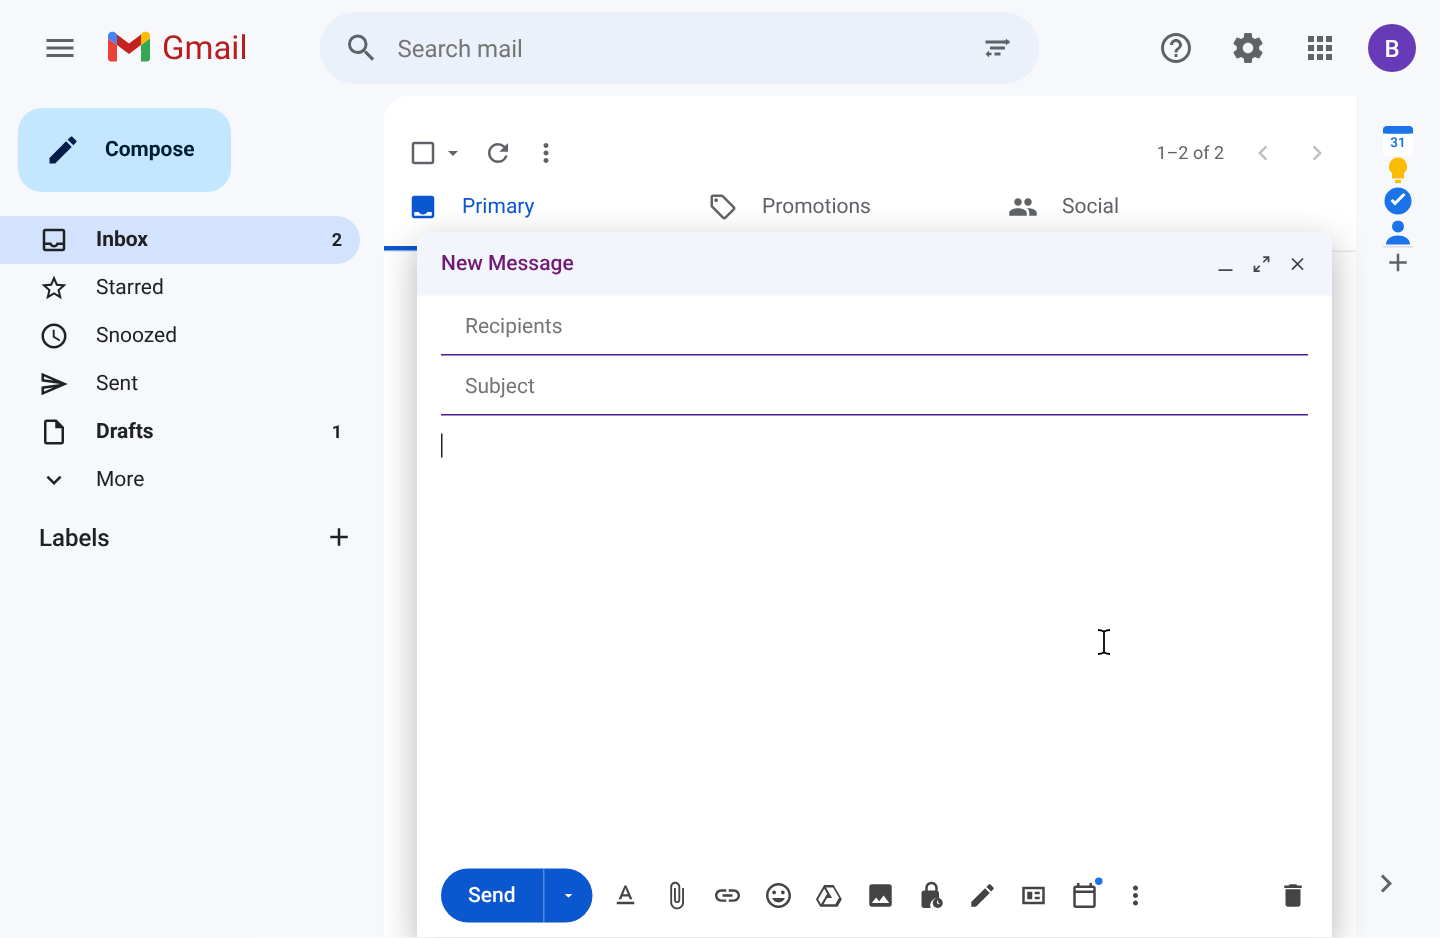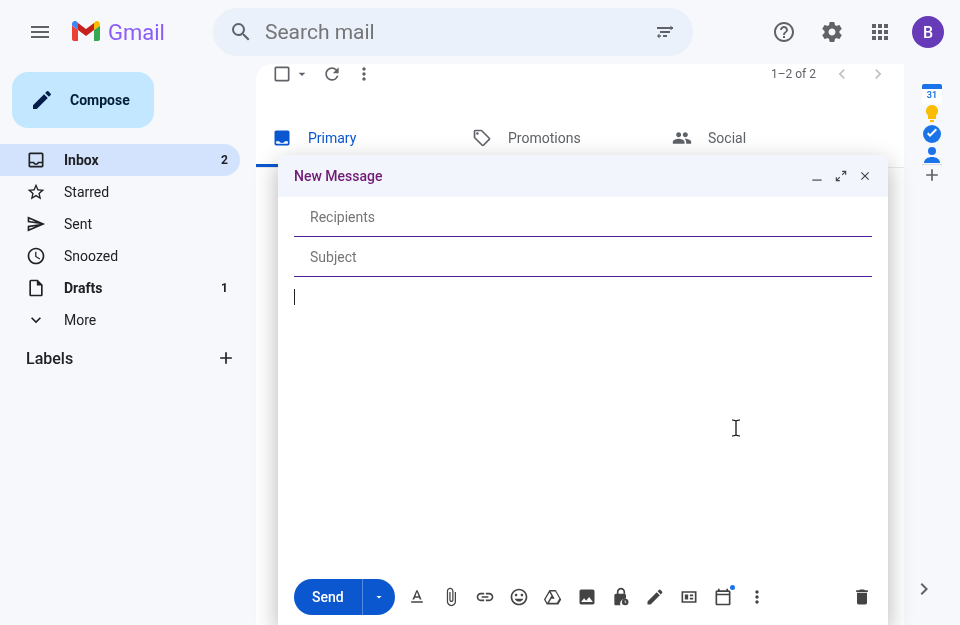--- a/index.html
+++ b/index.html
@@ -1,37 +1,37 @@
 <!DOCTYPE html>
 <html><head>
 <meta charset="utf-8">
 <style>
 * { margin: 0; padding: 0; box-sizing: border-box; font-family: 'Google Sans', Roboto, Arial, sans-serif; }
 body { background: #f6f8fc; width: 960px; height: 625px; overflow: hidden; position: relative; }
 .header { display: flex; align-items: center; height: 64px; padding: 0 16px; gap: 8px; }
 .hamburger { width: 48px; height: 48px; display: flex; align-items: center; justify-content: center; border-radius: 50%; cursor: pointer; }
 .logo { display: flex; align-items: center; gap: 8px; margin-right: 40px; }
-.logo-text { font-size: 22px; color: #8b5cf6; font-weight: 400; }
+.logo-text { font-size: 22px; color: #b91c1c; font-weight: 400; }
 .search-bar { flex: 1; max-width: 480px; height: 48px; background: #eaf1fb; border-radius: 24px; display: flex; align-items: center; padding: 0 16px; gap: 12px; }
-.search-input { border: none; background: transparent; font-size: 21px; color: #5f6368; flex: 1; outline: none; }
+.search-input { border: none; background: transparent; font-size: 16px; color: #5f6368; flex: 1; outline: none; }
 .header-right { display: flex; align-items: center; gap: 8px; margin-left: auto; }
 .icon-btn { width: 40px; height: 40px; display: flex; align-items: center; justify-content: center; border-radius: 50%; cursor: pointer; color: #5f6368; }
 .avatar { width: 32px; height: 32px; border-radius: 50%; background: #673ab7; color: white; display: flex; align-items: center; justify-content: center; font-size: 16px; font-weight: 500; margin-left: 4px; }
 
 .main { display: flex; height: calc(625px - 64px); }
 .sidebar { width: 256px; padding: 8px 0; }
 .compose-btn { margin: 0 0 16px 12px; height: 56px; padding: 0 24px 0 18px; background: #c2e7ff; border: none; border-radius: 16px; display: flex; align-items: center; gap: 16px; font-size: 14px; font-weight: 700; color: #001d35; cursor: pointer; }
 .nav-item { height: 32px; display: flex; align-items: center; padding: 0 12px 0 26px; gap: 18px; font-size: 14px; color: #202124; cursor: pointer; border-radius: 0 16px 16px 0; margin-right: 16px; position: relative; }
 .nav-item.active { background: #d3e3fd; font-weight: 700; }
 .nav-item.bold { font-weight: 700; }
 .nav-count { margin-left: auto; font-size: 12px; }
 .labels-header { display: flex; align-items: center; justify-content: space-between; padding: 12px 20px 12px 26px; font-size: 16px; font-weight: 500; color: #202124; }
 
 .content { flex: 1; background: white; border-radius: 16px 0 0 0; margin-right: 56px; position: relative; }
-.toolbar { height: 48px; display: flex; align-items: flex-start; padding: 0 16px; gap: 12px; }
+.toolbar { height: 48px; display: flex; align-items: flex-end; padding: 0 16px; gap: 12px; }
 .checkbox-wrap { display: flex; align-items: center; gap: 2px; }
 .toolbar-right { margin-left: auto; display: flex; align-items: center; gap: 16px; color: #5f6368; font-size: 12px; }
 .tabs { display: flex; height: 56px; border-bottom: 1px solid #e8eaed; }
 .tab { display: flex; align-items: center; gap: 16px; padding: 0 16px; width: 200px; font-size: 14px; color: #5f6368; cursor: pointer; border-bottom: 3px solid transparent; }
 .tab.active { color: #0b57d0; border-bottom-color: #0b57d0; }
 
 .right-panel { position: absolute; right: 0; top: 64px; width: 56px; display: flex; flex-direction: column; align-items: center; padding-top: 20px; }
 .panel-icon { width: 20px; height: 20px; display: flex; align-items: center; justify-content: center; cursor: pointer; }
 
 .compose-window { position: absolute; bottom: 0; right: 72px; width: 610px; height: 470px; background: white; border-radius: 8px 8px 0 0; box-shadow: 0 8px 24px rgba(0,0,0,0.3); display: flex; flex-direction: column; }
@@ -119,29 +119,29 @@
       <span class="nav-count">2</span>
     </div>
     <div class="nav-item">
       <svg width="20" height="20" viewBox="0 0 24 24">
           <path fill="#202124" d="M22 9.24l-7.19-.62L12 2 9.19 8.63 2 9.24l5.46 4.73L5.82 21 12 17.27 18.18 21l-1.63-7.03L22 9.24zM12 15.4l-3.76 2.27 1-4.28-3.32-2.88 4.38-.38L12 6.1l1.71 4.04 4.38.38-3.32 2.88 1 4.28L12 15.4z"></path>
         </svg>
       <span>Starred</span>
     </div>
     <div class="nav-item">
       <svg width="20" height="20" viewBox="0 0 24 24">
+          <path fill="#202124" d="M11.99 2C6.47 2 2 6.48 2 12s4.47 10 9.99 10C17.52 22 22 17.52 22 12S17.52 2 11.99 2zM12 20c-4.42 0-8-3.58-8-8s3.58-8 8-8 8 3.58 8 8-3.58 8-8 8zm.5-13H11v6l5.25 3.15.75-1.23-4.5-2.67z"></path>
+        </svg>
+      <span>Snoozed</span>
+    </div>
+    <div class="nav-item">
+      <svg width="20" height="20" viewBox="0 0 24 24">
           <path fill="#202124" d="M4.01 6.03l7.51 3.22-7.52-1 .01-2.22m7.5 8.72L4 17.97v-2.22l7.51-1M2.01 3L2 10l15 2-15 2 .01 7L23 12 2.01 3z"></path>
         </svg>
       <span>Sent</span>
-    </div>
-    <div class="nav-item">
-      <svg width="20" height="20" viewBox="0 0 24 24">
-          <path fill="#202124" d="M11.99 2C6.47 2 2 6.48 2 12s4.47 10 9.99 10C17.52 22 22 17.52 22 12S17.52 2 11.99 2zM12 20c-4.42 0-8-3.58-8-8s3.58-8 8-8 8 3.58 8 8-3.58 8-8 8zm.5-13H11v6l5.25 3.15.75-1.23-4.5-2.67z"></path>
-        </svg>
-      <span>Snoozed</span>
     </div>
     <div class="nav-item bold">
       <svg width="20" height="20" viewBox="0 0 24 24">
           <path fill="#202124" d="M14 2H6c-1.1 0-1.99.9-1.99 2L4 20c0 1.1.89 2 1.99 2H18c1.1 0 2-.9 2-2V8l-6-6zM6 20V4h7v5h5v11H6z"></path>
         </svg>
       <span>Drafts</span>
       <span class="nav-count">1</span>
     </div>
     <div class="nav-item">
       <svg width="20" height="20" viewBox="0 0 24 24">

